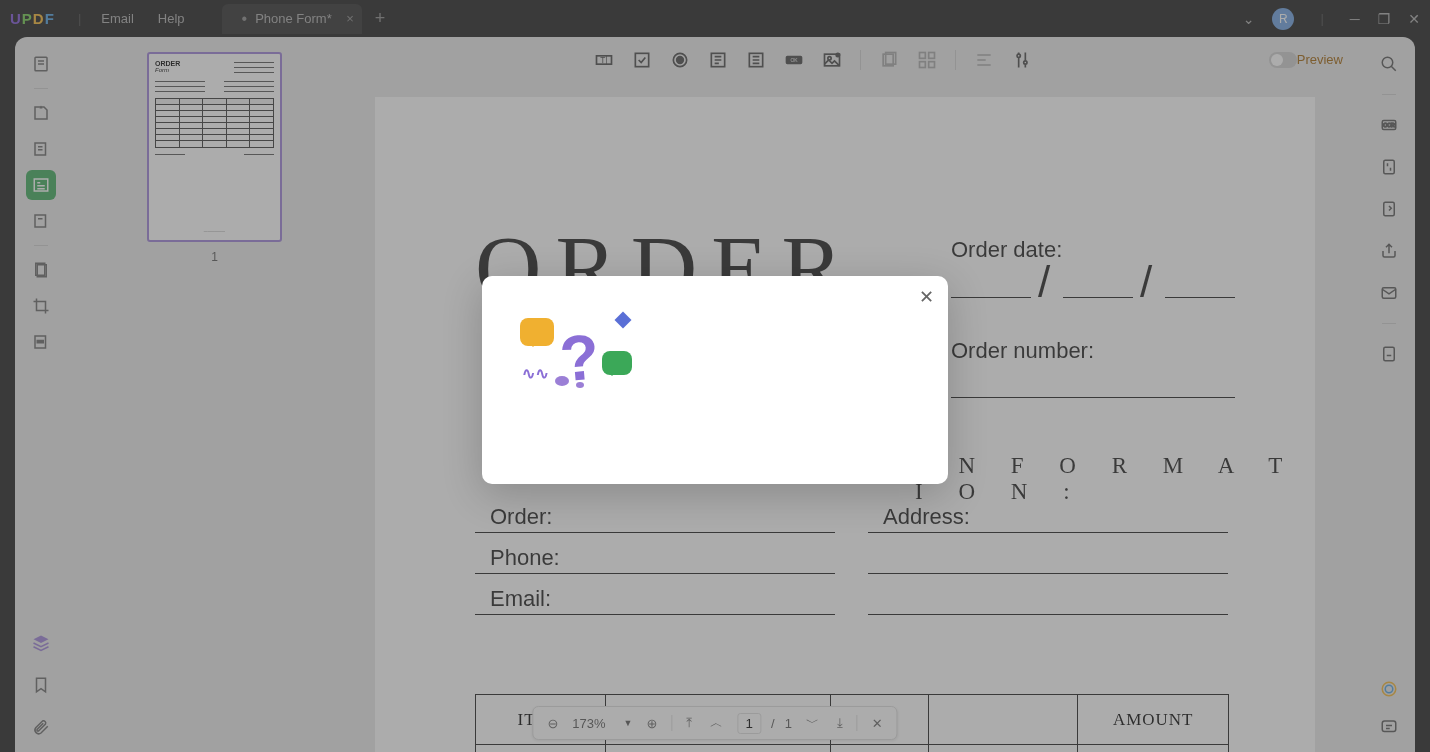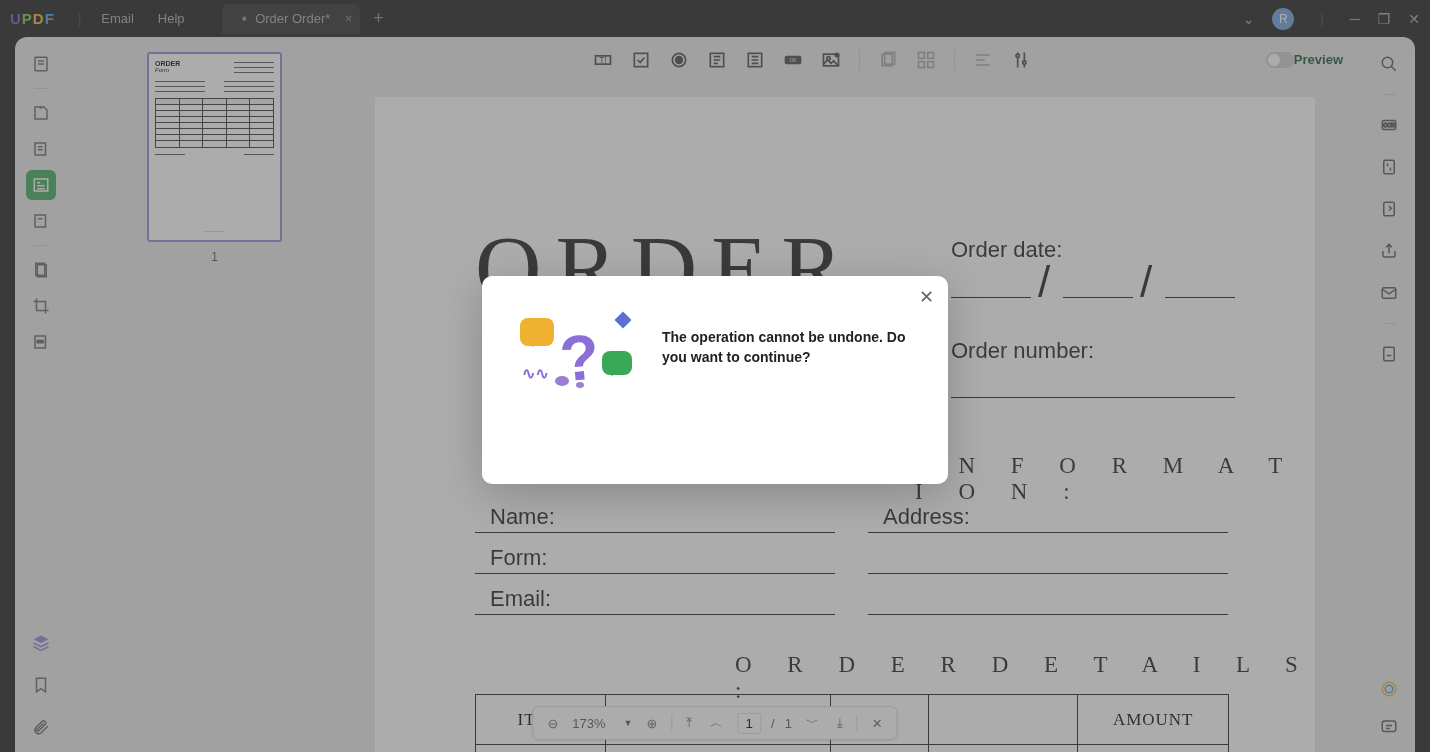--- a/index.html
+++ b/index.html
@@ -53,21 +53,21 @@
 .thumb-cell { flex: 1; border-right: 1px solid #333; }
 .thumb-cell:last-child { border-right: none; }
 .thumb-table-header .thumb-cell { background: #f0f0f0; }
 
 
 .top-toolbar { position: absolute; left: 347px; right: 52px; top: 0; height: 45px; display: flex; align-items: center; justify-content: center; gap: 4px; }
 .tool-group { display: flex; gap: 6px; align-items: center; }
 .tool-btn { width: 32px; height: 30px; display: flex; align-items: center; justify-content: center; cursor: pointer; color: #444; border-radius: 4px; }
 .tool-btn svg { width: 20px; height: 20px; }
 .tool-sep { width: 1px; height: 20px; background: #ccc; margin: 0 8px; }
-.preview-toggle { margin-left: auto; margin-right: 20px; display: flex; align-items: center; font-size: 13px; color: #14532d; font-weight: bold; }
+.preview-toggle { margin-left: auto; margin-right: 20px; display: flex; align-items: center; font-size: 13px; color: #a16207; }
 .toggle-switch { width: 28px; height: 16px; background: #ccc; border-radius: 8px; position: relative; cursor: pointer; }
 .toggle-knob { width: 12px; height: 12px; background: #fff; border-radius: 50%; position: absolute; left: 2px; top: 2px; }
 
 
 .doc-view { position: absolute; left: 360px; right: 100px; top: 60px; bottom: 0; background: #fff; overflow: hidden; padding: 40px 100px; }
 .doc-order-title { font-family: Georgia, serif; font-size: 92px; letter-spacing: 14px; line-height: 0.9; color: #1a1a1a; position: absolute; left: 100px; top: 130px; }
 .doc-field { position: absolute; color: #1a1a1a; font-size: 22px; }
 .doc-line-blank { position: absolute; border-bottom: 1.5px solid #1a1a1a; height: 1px; }
 .doc-slash { position: absolute; font-size: 44px; color: #1a1a1a; font-weight: 200; }
 .doc-section { position: absolute; font-family: Georgia, serif; font-size: 23px; letter-spacing: 15px; color: #1a1a1a; }
@@ -114,21 +114,21 @@
 
 <div class="titlebar">
   <span class="logo">
     <span class="u">U</span><span class="p">P</span><span class="d">D</span><span class="f">F</span>
   </span>
   <span class="titlebar-sep">|</span>
   <span class="menu-item">Email</span>
   <span class="menu-item">Help</span>
   <div class="tab">
     <span class="tab-dot">•</span>
-    <span>Order Order*</span>
+    <span>Phone Form*</span>
     <span class="tab-close">×</span>
   </div>
   <span class="tab-add">+</span>
   <div class="titlebar-right">
     <span class="win-btn">⌄</span>
     <span class="avatar">R</span>
     <span class="titlebar-sep">|</span>
     <span class="win-btn">─</span>
     <span class="win-btn">❐</span>
     <span class="win-btn">✕</span>
@@ -461,33 +461,32 @@
     <div class="doc-slash" style="left:663px;top:160px">/</div>
     <div class="doc-line-blank" style="left:688px;top:200px;width:70px"></div>
     <div class="doc-slash" style="left:765px;top:160px">/</div>
     <div class="doc-line-blank" style="left:790px;top:200px;width:70px"></div>
 
     <div class="doc-field" style="left:576px;top:241px">Order number:</div>
     <div class="doc-line-blank" style="left:576px;top:300px;width:284px"></div>
 
     <div class="doc-section" style="left:540px;top:356px">I N F O R M A T I O N :</div>
 
-    <div class="doc-field" style="left:115px;top:407px">Name:</div>
+    <div class="doc-field" style="left:115px;top:407px">Order:</div>
     <div class="doc-line-blank" style="left:100px;top:435px;width:360px"></div>
-    <div class="doc-field" style="left:115px;top:448px">Form:</div>
+    <div class="doc-field" style="left:115px;top:448px">Phone:</div>
     <div class="doc-line-blank" style="left:100px;top:476px;width:360px"></div>
     <div class="doc-field" style="left:115px;top:489px">Email:</div>
     <div class="doc-line-blank" style="left:100px;top:517px;width:360px"></div>
 
     <div class="doc-field" style="left:508px;top:407px">Address:</div>
     <div class="doc-line-blank" style="left:493px;top:435px;width:360px"></div>
     <div class="doc-line-blank" style="left:493px;top:476px;width:360px"></div>
     <div class="doc-line-blank" style="left:493px;top:517px;width:360px"></div>
 
-    <div class="doc-section" style="left:360px;top:555px">O R D E R   D E T A I L S :</div>
 
     <div class="doc-table" style="left:100px;top:597px;width:754px">
       <div class="doc-table-row">
         <div class="doc-table-head" style="width:130px">ITEM</div>
         <div class="doc-table-head" style="width:226px">D</div>
         <div class="doc-table-head" style="width:98px"></div>
         <div class="doc-table-head" style="width:150px"></div>
         <div class="doc-table-head" style="width:150px">AMOUNT</div>
       </div>
       <div class="doc-table-row">
@@ -528,15 +527,14 @@
   <div class="dialog-body">
     <div class="dialog-icon">
       <div class="di-bubble1"></div>
       <div class="di-q">?</div>
       <div class="di-hex"></div>
       <div class="di-bubble2"></div>
       <div class="di-squiggle">∿∿</div>
       <div class="di-dot1"></div>
       <div class="di-dot2"></div>
     </div>
-    <div class="dialog-text">The operation cannot be undone. Do you want to continue?</div>
   </div>
 </div>
 
 </body></html>

